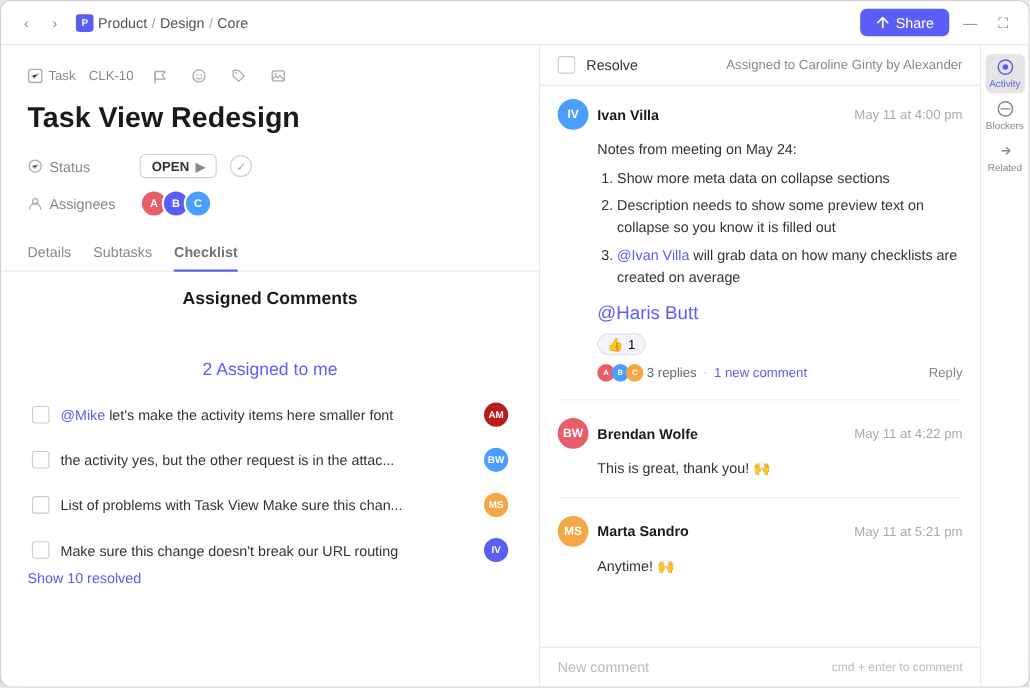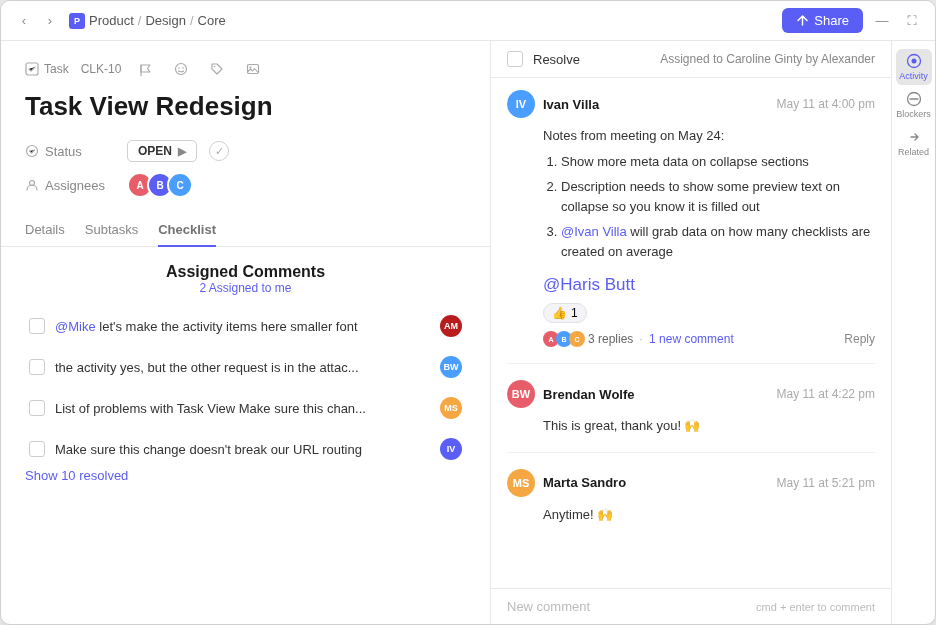--- a/index.html
+++ b/index.html
@@ -210,23 +210,24 @@
       justify-content: space-between;
       margin-bottom: 14px;
       flex-direction: column;
     }
     .section-title {
       font-size: 16px;
       font-weight: 700;
       color: #1a1a1a;
     }
     .assigned-me-badge {
-      font-size: 12px;
+      font-size: 16px;
       color: #5b5ef4;
       cursor: pointer;
+      margin-top: 47px;
     }
 
     .checklist-items {
       display: flex;
       flex-direction: column;
       gap: 7px;
     }
     .checklist-item {
       display: flex;
       align-items: center;

